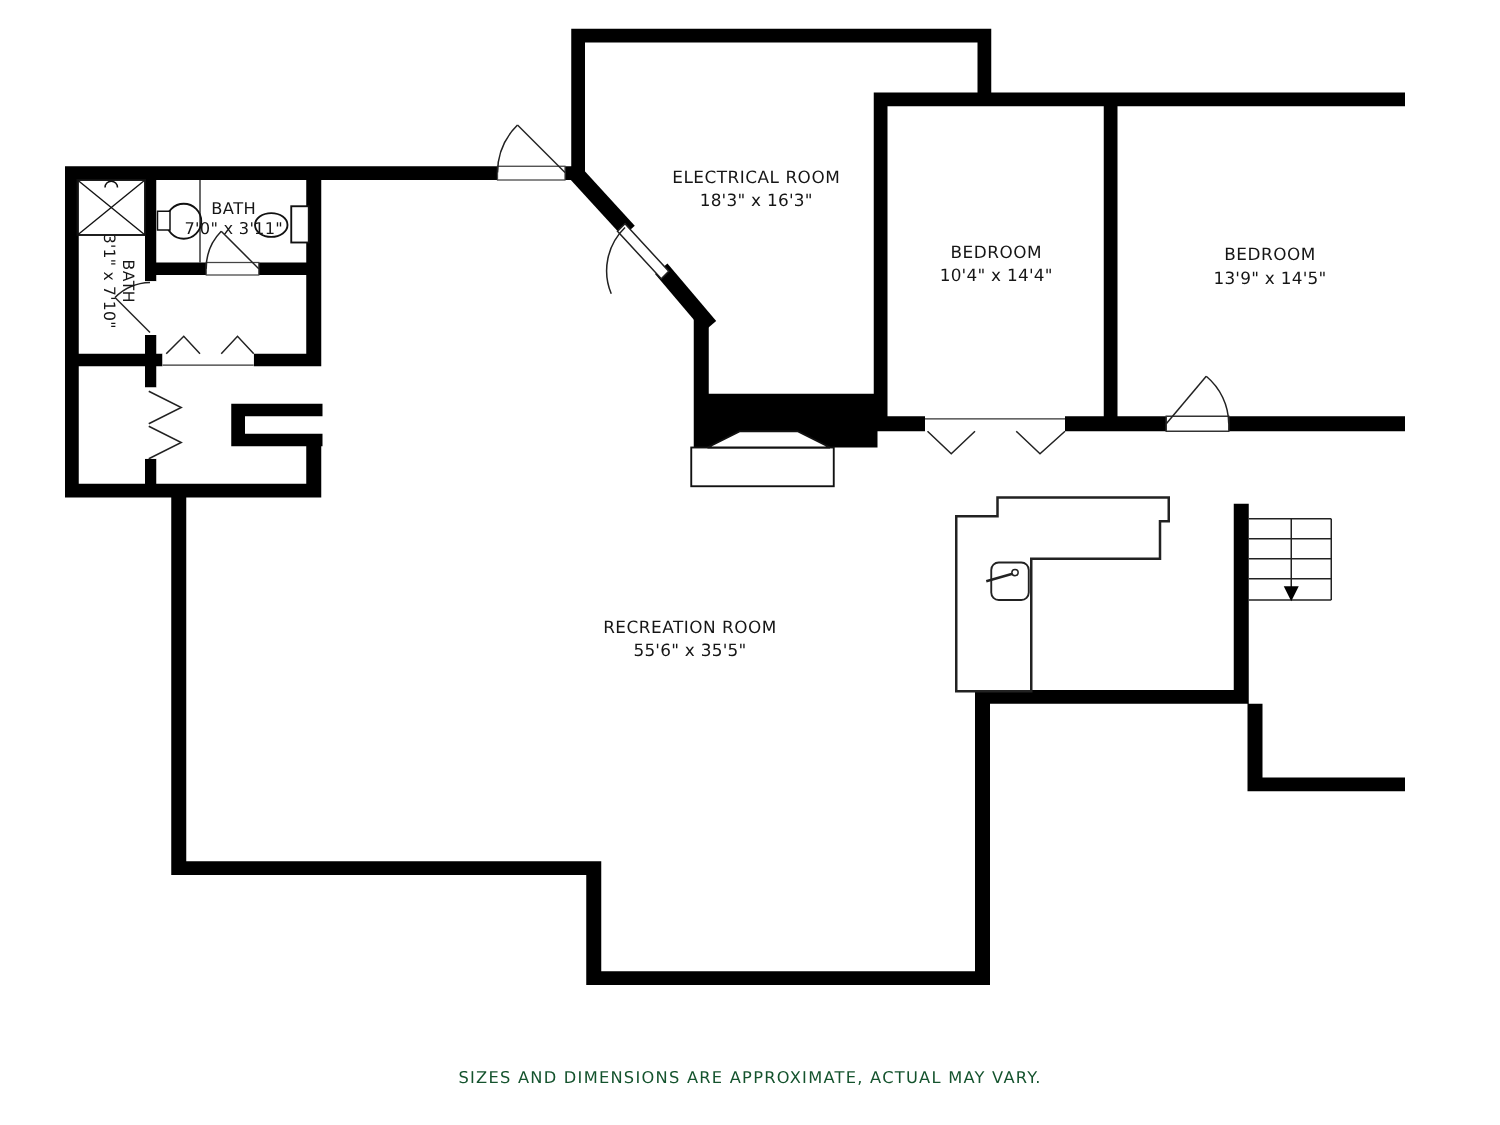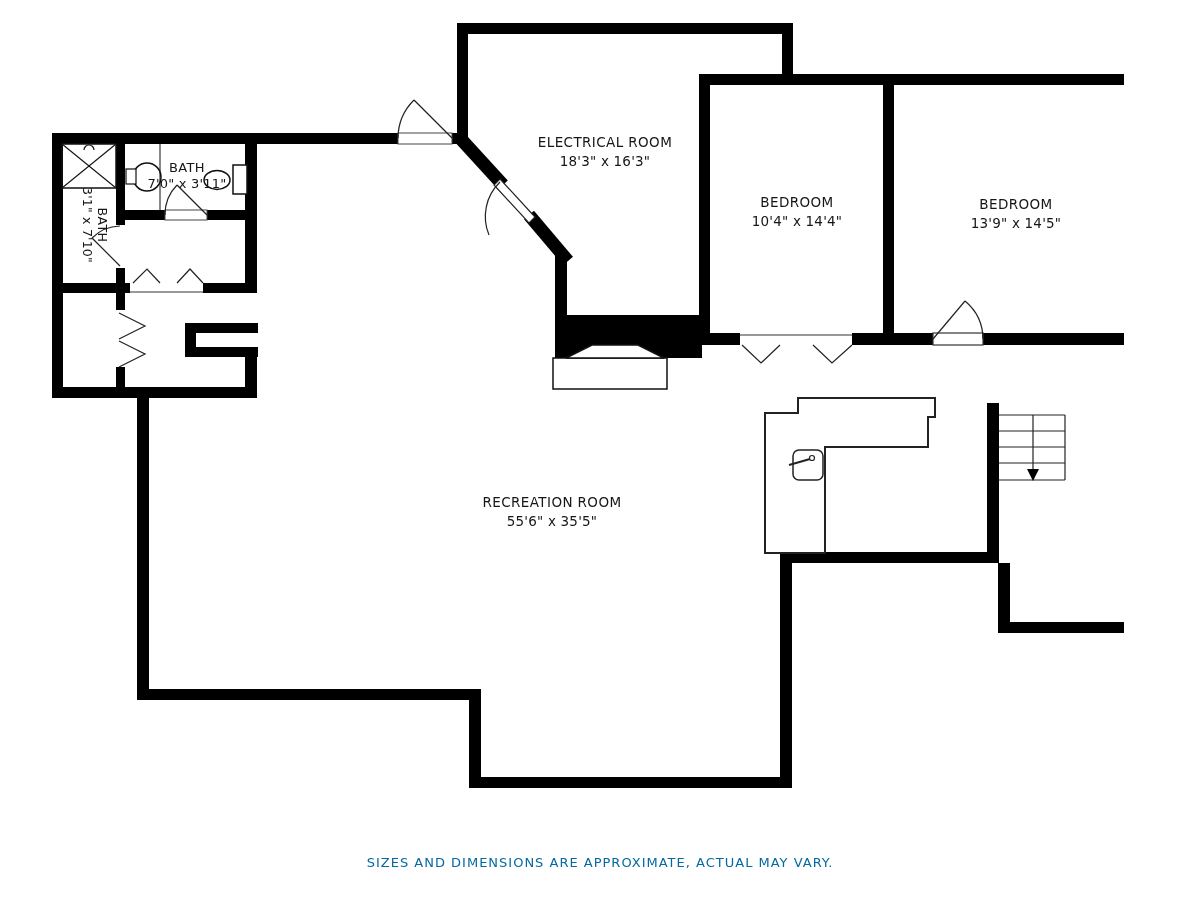--- a/index.html
+++ b/index.html
@@ -5,21 +5,21 @@
   html,body{margin:0;padding:0;background:#ffffff;}
   .plan{position:relative;width:1124px;height:900px;background:#ffffff;overflow:hidden;
         font-family:"DejaVu Sans","Liberation Sans",sans-serif;border-radius:20px;}
   .plan svg{position:absolute;left:0;top:0;}
   .room-label{position:absolute;transform:translateX(-50%);text-align:center;
               color:#161616;font-size:13.5px;letter-spacing:.4px;line-height:19px;white-space:nowrap;}
   .room-label .dims{letter-spacing:.2px;}
   .room-label.small{font-size:13px;line-height:16px;}
   .room-label.rotated{transform:translate(-50%,-50%) rotate(90deg);font-size:12.5px;line-height:15px;}
   .disclaimer{position:absolute;left:600px;top:855px;transform:translateX(-50%);
-              color:#0369a1;font-size:13px;letter-spacing:1px;white-space:nowrap;}
+              color:#14532d;font-size:13px;letter-spacing:1px;white-space:nowrap;}
 </style>
 </head>
 <body>
 
 <div class="plan">
 
   <svg width="1200" height="900" viewBox="0 0 1200 900">
 
     <g>
       <path fill="#000000" d="

